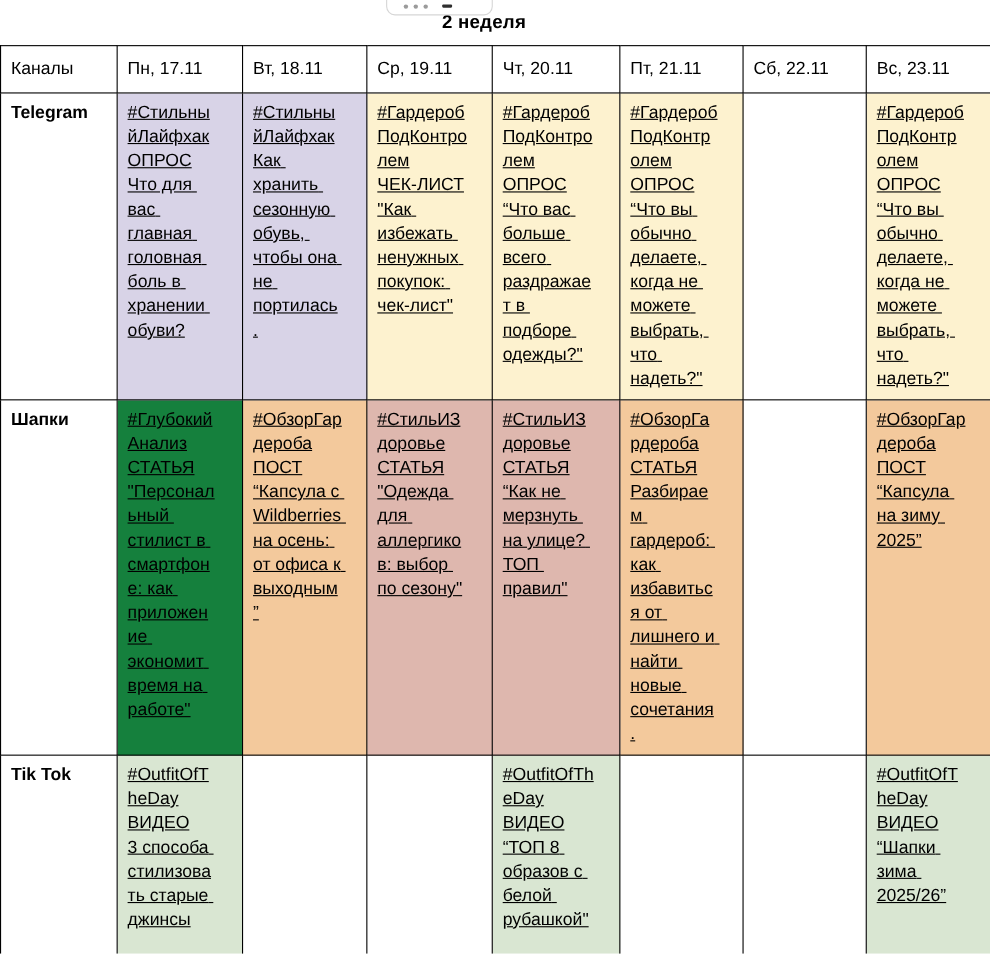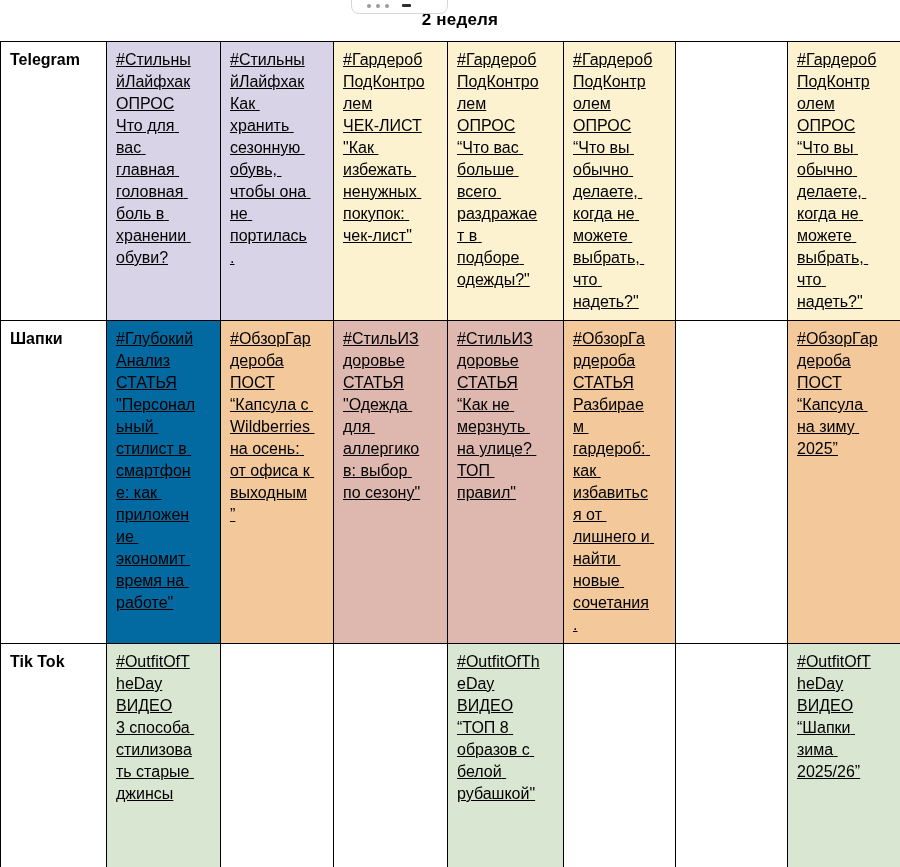--- a/index.html
+++ b/index.html
@@ -12,21 +12,21 @@
     position:absolute;left:351px;top:-13px;width:97px;height:27px;
     background:#fff;border:1px solid #d6d6d6;border-radius:8px;
     box-sizing:border-box;display:flex;align-items:flex-end;
     padding:0 0 5px 15px;gap:13px;z-index:5;
   }
   .dots{display:flex;gap:5px;align-items:center;height:5px;cursor:pointer;}
   .dots i{width:4px;height:4px;border-radius:50%;background:#9b9b9b;}
   .dash{width:9px;height:3px;background:#2e2e2e;border-radius:1px;margin-bottom:1px;cursor:pointer;}
   .doc-title{
     position:absolute;top:10px;left:0;width:880px;text-align:center;
-    font-size:17px;font-weight:bold;letter-spacing:.2px;padding-left:20px;
+    font-size:17px;font-weight:bold;letter-spacing:.2px;
   }
   table.cal{
     position:absolute;top:41px;left:0;width:900px;
     border-collapse:collapse;table-layout:fixed;
   }
   .cal th,.cal td{
     border:1.5px solid #000;vertical-align:top;text-align:left;
     font-size:16px;font-weight:normal;padding:7px 22px 7px 9px;
     box-sizing:border-box;
   }
@@ -63,20 +63,30 @@
         <col style="width:114px">
         <col style="width:113px">
         <col style="width:114px">
       <col style="width:116px">
         <col style="width:112px">
         <col style="width:112px">
         <col style="width:113px">
     </colgroup>
 
     <tbody>
+        <tr class="hdr">
+      <th>Каналы</th>
+      <th>Пн, 17.11</th>
+      <th>Вт, 18.11</th>
+      <th>Ср, 19.11</th>
+      <th>Чт, 20.11</th>
+      <th>Пт, 21.11</th>
+      <th>Сб, 22.11</th>
+      <th>Вс, 23.11</th>
+    </tr>
 
     <tr class="r-telegram">
       <td class="channel">Telegram</td>
       <td style="background-color: rgb(216, 211, 231);">
             <div class="celltext">#СтильныйЛайфхак
 ОПРОС
 Что для вас главная головная боль в хранении обуви?</div>
           </td>
       <td style="background-color: rgb(216, 211, 231);">
             <div class="celltext">#СтильныйЛайфхак
@@ -103,21 +113,21 @@
           </td>
       <td style="background-color: rgb(253, 242, 207);">
             <div class="celltext">#ГардеробПодКонтролем
 ОПРОС
 “Что вы обычно делаете, когда не можете выбрать, что надеть?"</div>
           </td>
     </tr>
 
     <tr class="r-dzen">
       <td class="channel">Шапки</td>
-      <td style="background-color: #0369a1;">
+      <td style="background-color: #15803d;">
             <div class="celltext">#ГлубокийАнализ
 СТАТЬЯ
 "Персональный стилист в смартфоне: как приложение экономит время на работе"</div>
           </td>
       <td style="background-color: rgb(243, 201, 156);">
             <div class="celltext">#ОбзорГардероба
 ПОСТ
 “Капсула с Wildberries на осень: от офиса к выходным
 ”</div>
           </td>

